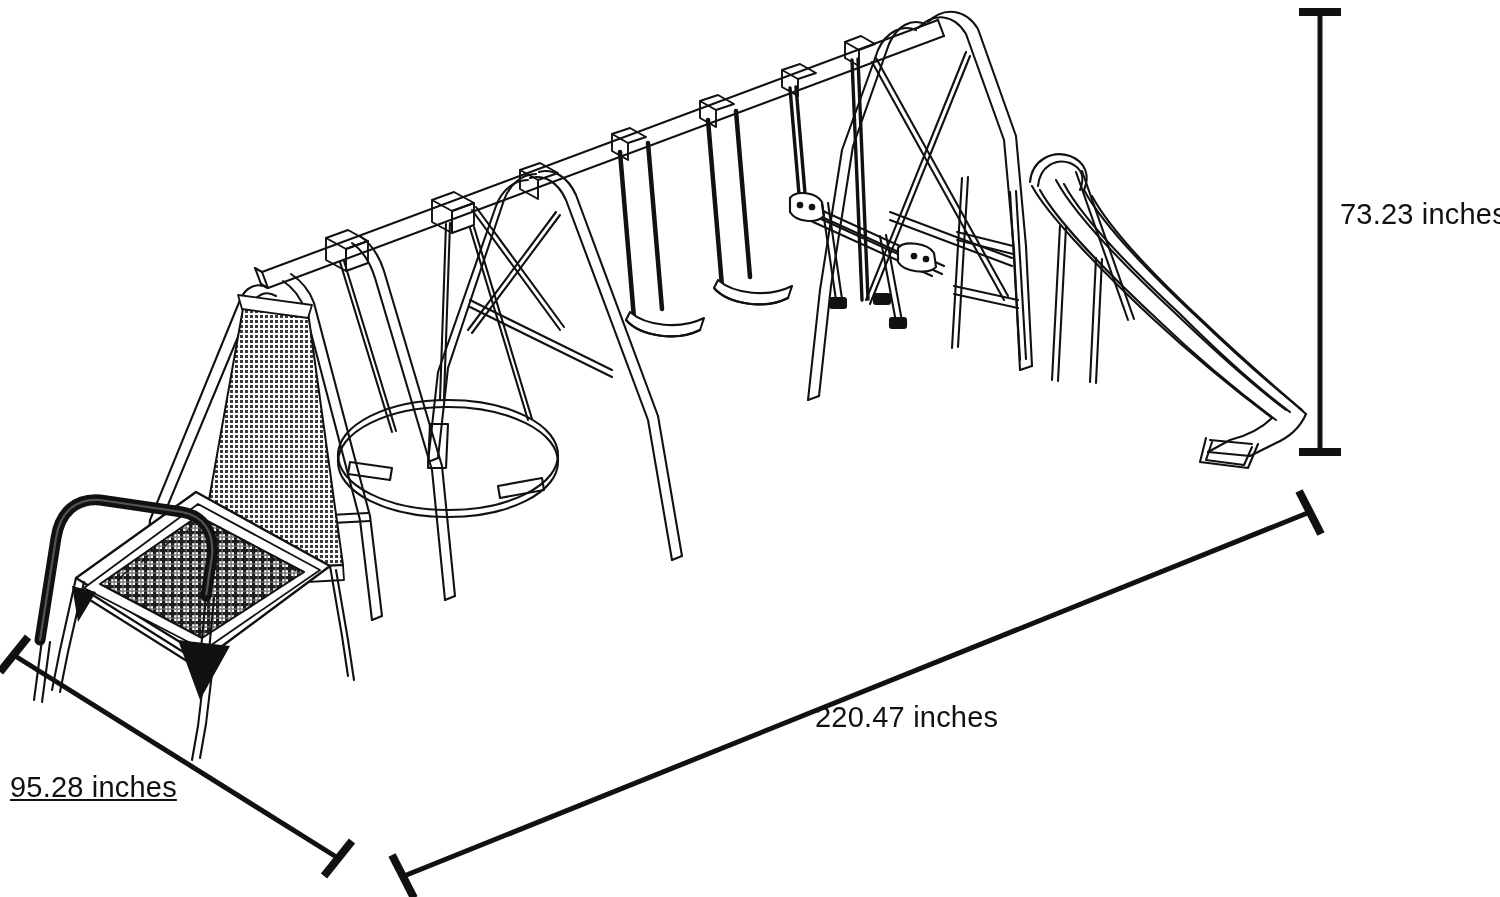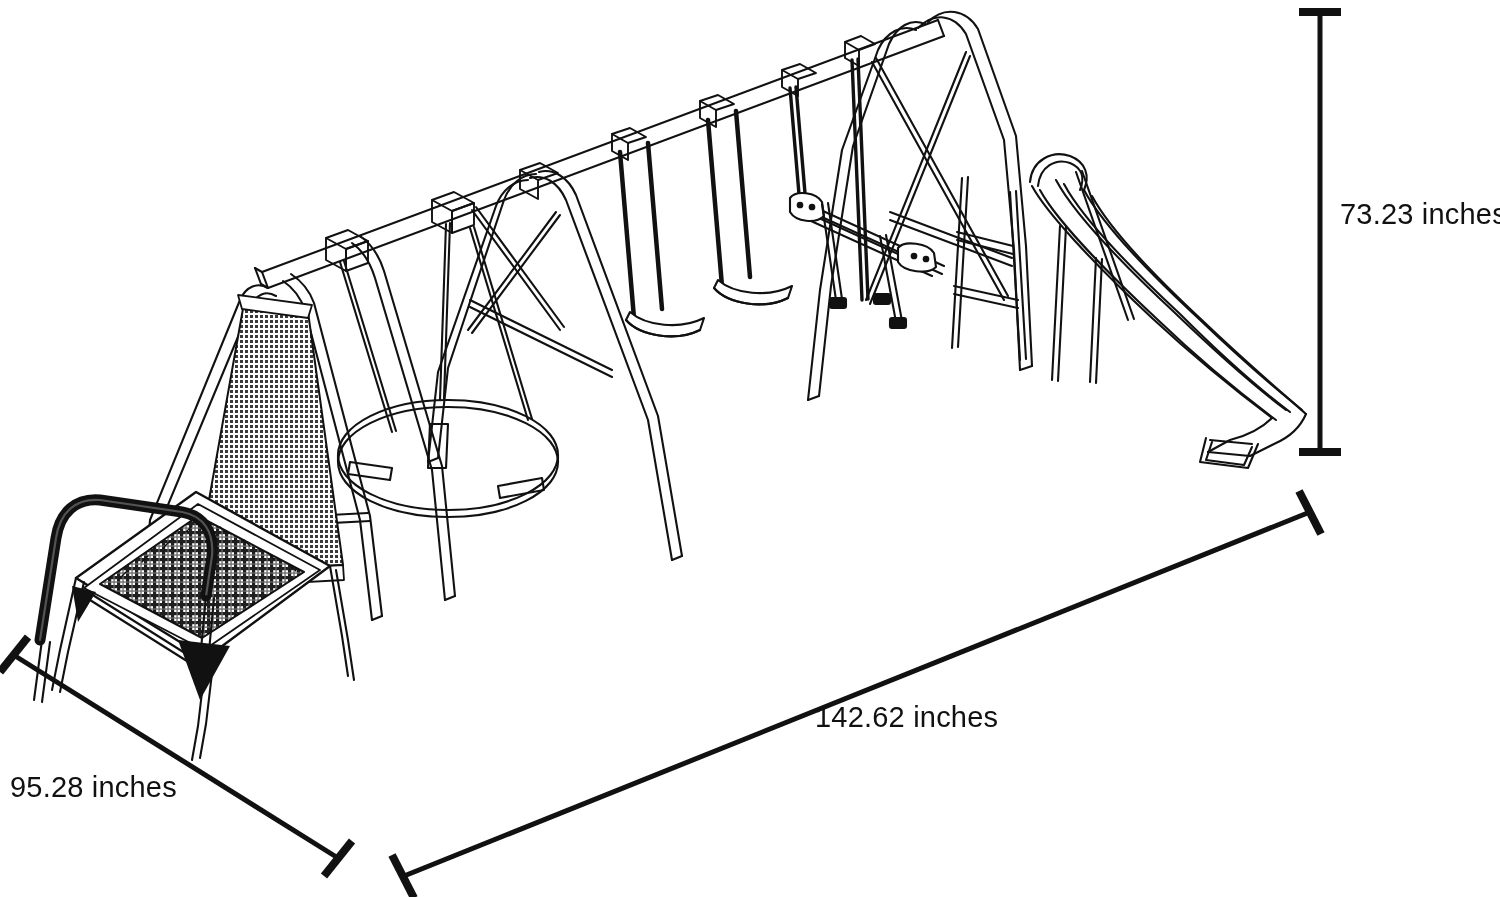--- a/index.html
+++ b/index.html
@@ -27,21 +27,21 @@
     color: #111111;
     font-family: "Liberation Sans", sans-serif;
     font-size: 29px;
     font-weight: 400;
     letter-spacing: 0.2px;
     white-space: nowrap;
     line-height: 1;
   }
   #label-height { left: 1340px; top: 200px; }
   #label-length { left: 815px; top: 703px; }
-  #label-width  { left: 10px;  top: 773px; }
+  #label-width  { left: 10px;  top: 773px; text-decoration: underline; }
 </style>
 </head>
 <body>
 
 <div id="stage">
 
   <svg id="artboard" viewBox="0 0 1500 897" xmlns="http://www.w3.org/2000/svg">
 
     <defs>
 
@@ -328,17 +328,17 @@
         <line x1="12" y1="654" x2="338" y2="858" stroke-width="5"></line>
         <line x1="0" y1="672" x2="28" y2="637" stroke-width="8"></line>
         <line x1="324" y1="876" x2="352" y2="841" stroke-width="8"></line>
       </g>
 
     </g>
   </svg>
 
   <div class="dim-label" id="label-height">73.23 inches</div>
 
-  <div class="dim-label" id="label-length">142.62 inches</div>
+  <div class="dim-label" id="label-length">220.47 inches</div>
 
   <div class="dim-label" id="label-width">95.28 inches</div>
 
 </div>
 
 </body></html>

